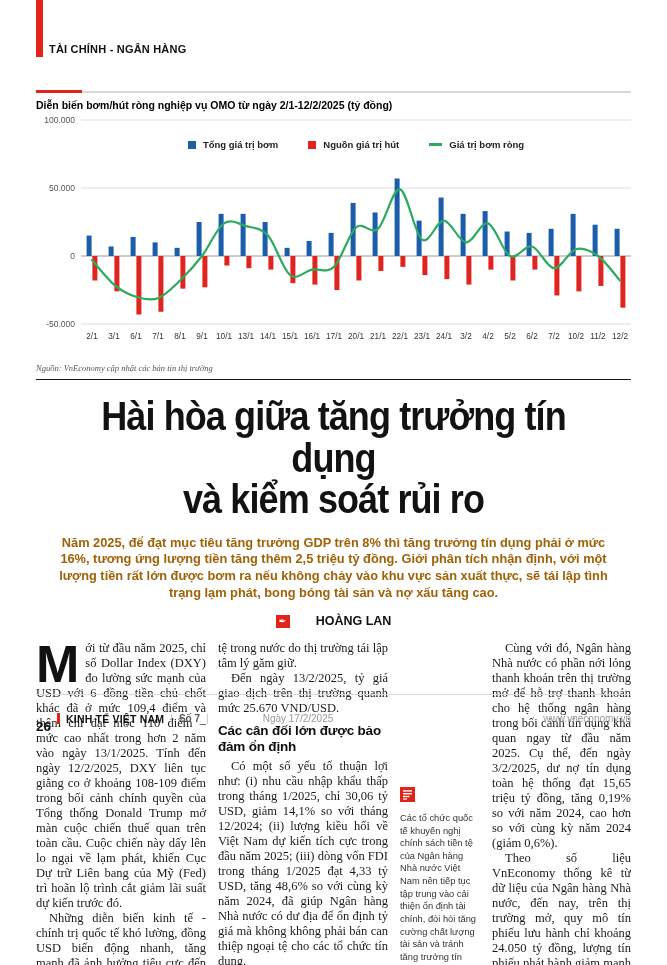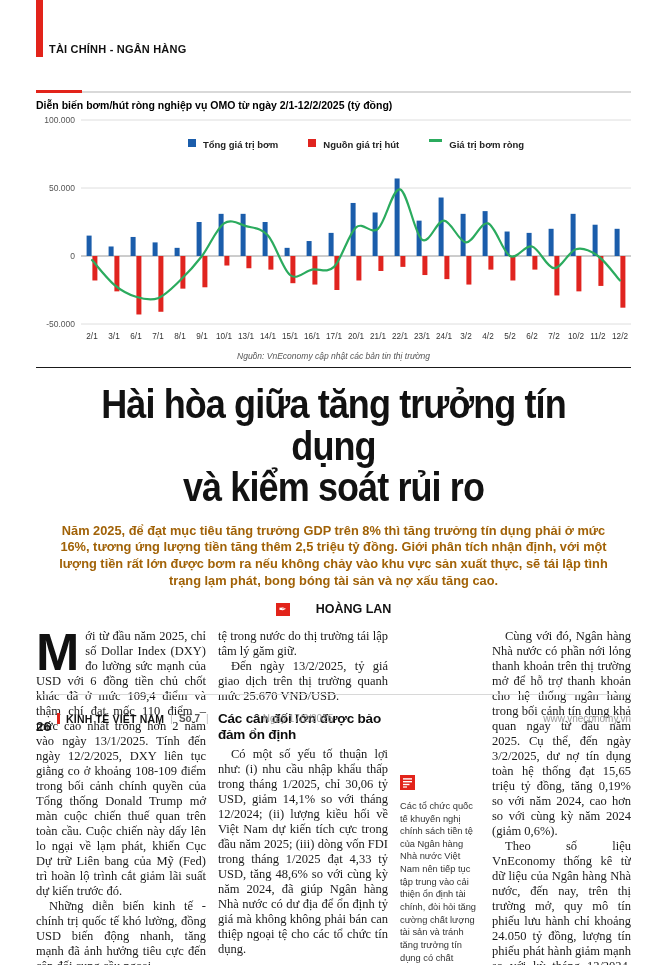--- a/index.html
+++ b/index.html
@@ -15,26 +15,26 @@
 
   
   .chart-topline { margin-top:33px; height:3px; display:flex; }
   .chart-topline .red { width:46px; height:3px; background:#e2231a; }
   .chart-topline .gray { flex:1; height:2px; margin-top:1px; background:#d9d9d9; }
   .chart-title { font-family:"Liberation Sans", sans-serif; font-weight:700; font-size:10.5px;
                  margin-top:6px; color:#000; }
   .chart-wrap { position:relative; margin-top:2px; }
   .legend { position:absolute; top:26px; left:45px; right:0; display:flex; justify-content:center;
             gap:30px; font-family:"Liberation Sans", sans-serif; font-size:9.5px; font-weight:700; color:#222; }
-  .legend-item { display:flex; gap:7px; }
+  .legend-item { display:flex; align-items:center; gap:7px; }
   .sw { display:inline-block; }
   .sw.box { width:8px; height:8px; }
   .sw.line { width:13px; height:3px; }
-  .chart-source { font-size:8.5px; font-style:italic; color:#555; text-align:center; margin-top:2px;
-                  font-family:Liberation Sans, sans-serif; }
+  .chart-source { font-size:8.5px; font-style:italic; color:#555; text-align:left; margin-top:14px;
+                  font-family:Liberation Serif, serif; }
   .rule { height:1px; background:#1a1a1a; margin-top:6px; }
 
   
   h1.headline { margin-top:16px; text-align:center; font-family:"Liberation Sans", sans-serif;
       font-weight:700; font-size:40px; line-height:1.04; letter-spacing:-1px; color:#121212;
       transform:scaleX(.9); transform-origin:50% 0; }
   .lead { margin:14px auto 0; max-width:572px; text-align:center;
       font-family:"Liberation Sans", sans-serif; font-weight:700; font-size:12.8px; line-height:1.3; color:#a16207; }
   .byline { margin-top:13px; display:flex; justify-content:center; align-items:center; gap:6px; }
   .byline-ic { width:14px; height:13px; background:#e2231a; color:#fff; font-size:9px; line-height:13px;

